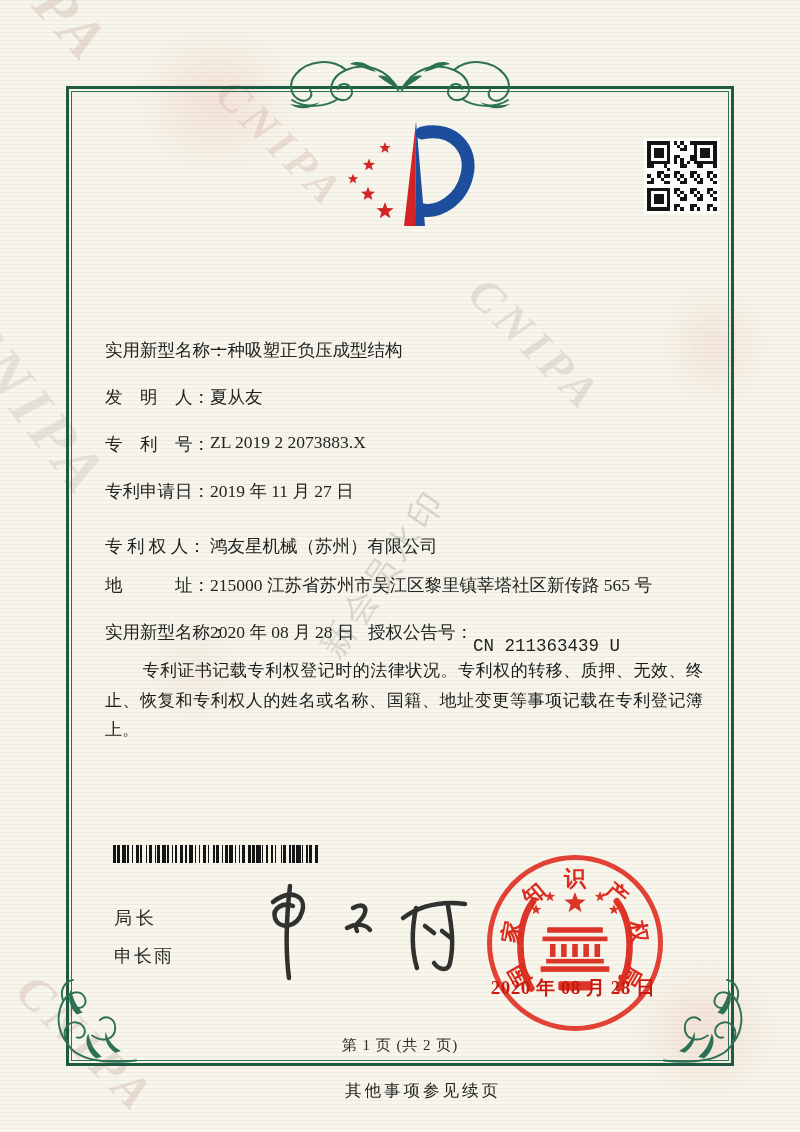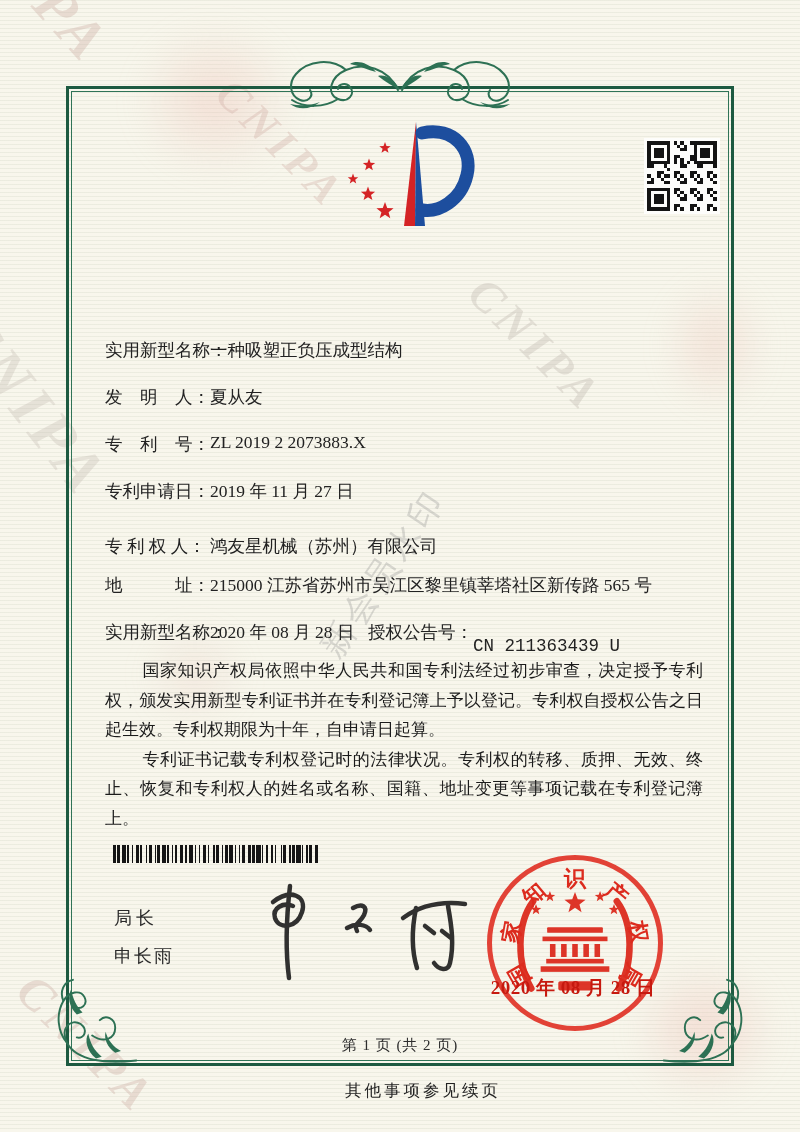--- a/index.html
+++ b/index.html
@@ -404,21 +404,20 @@
     </div>
     <div class="field-row fr6">
       <span class="field-label">实用新型名称：</span>
       <span class="field-value">2020 年 08 月 28 日</span>
       <span class="field-label2">授权公告号：</span>
       <span class="field-value2">CN 211363439 U</span>
     </div>
   </div>
 
   <div class="paragraphs">
-    <p>国家知识产权局依照中华人民共和国专利法经过初步审查，决定授予专利权，颁发实用新型专利证书并在专利登记簿上予以登记。专利权自授权公告之日起生效。专利权期限为十年，自申请日起算。</p>
     <p>专利证书记载专利权登记时的法律状况。专利权的转移、质押、无效、终止、恢复和专利权人的姓名或名称、国籍、地址变更等事项记载在专利登记簿上。</p>
   </div>
 
   <div class="barcode" id="barcode">
       <div style="width: 2.9px; background: rgb(21, 21, 21);"></div>
       <div style="width: 1.45px; background: transparent;"></div>
       <div style="width: 2.9px; background: rgb(21, 21, 21);"></div>
       <div style="width: 1.45px; background: transparent;"></div>
       <div style="width: 4.35px; background: rgb(21, 21, 21);"></div>
       <div style="width: 1.45px; background: transparent;"></div>

